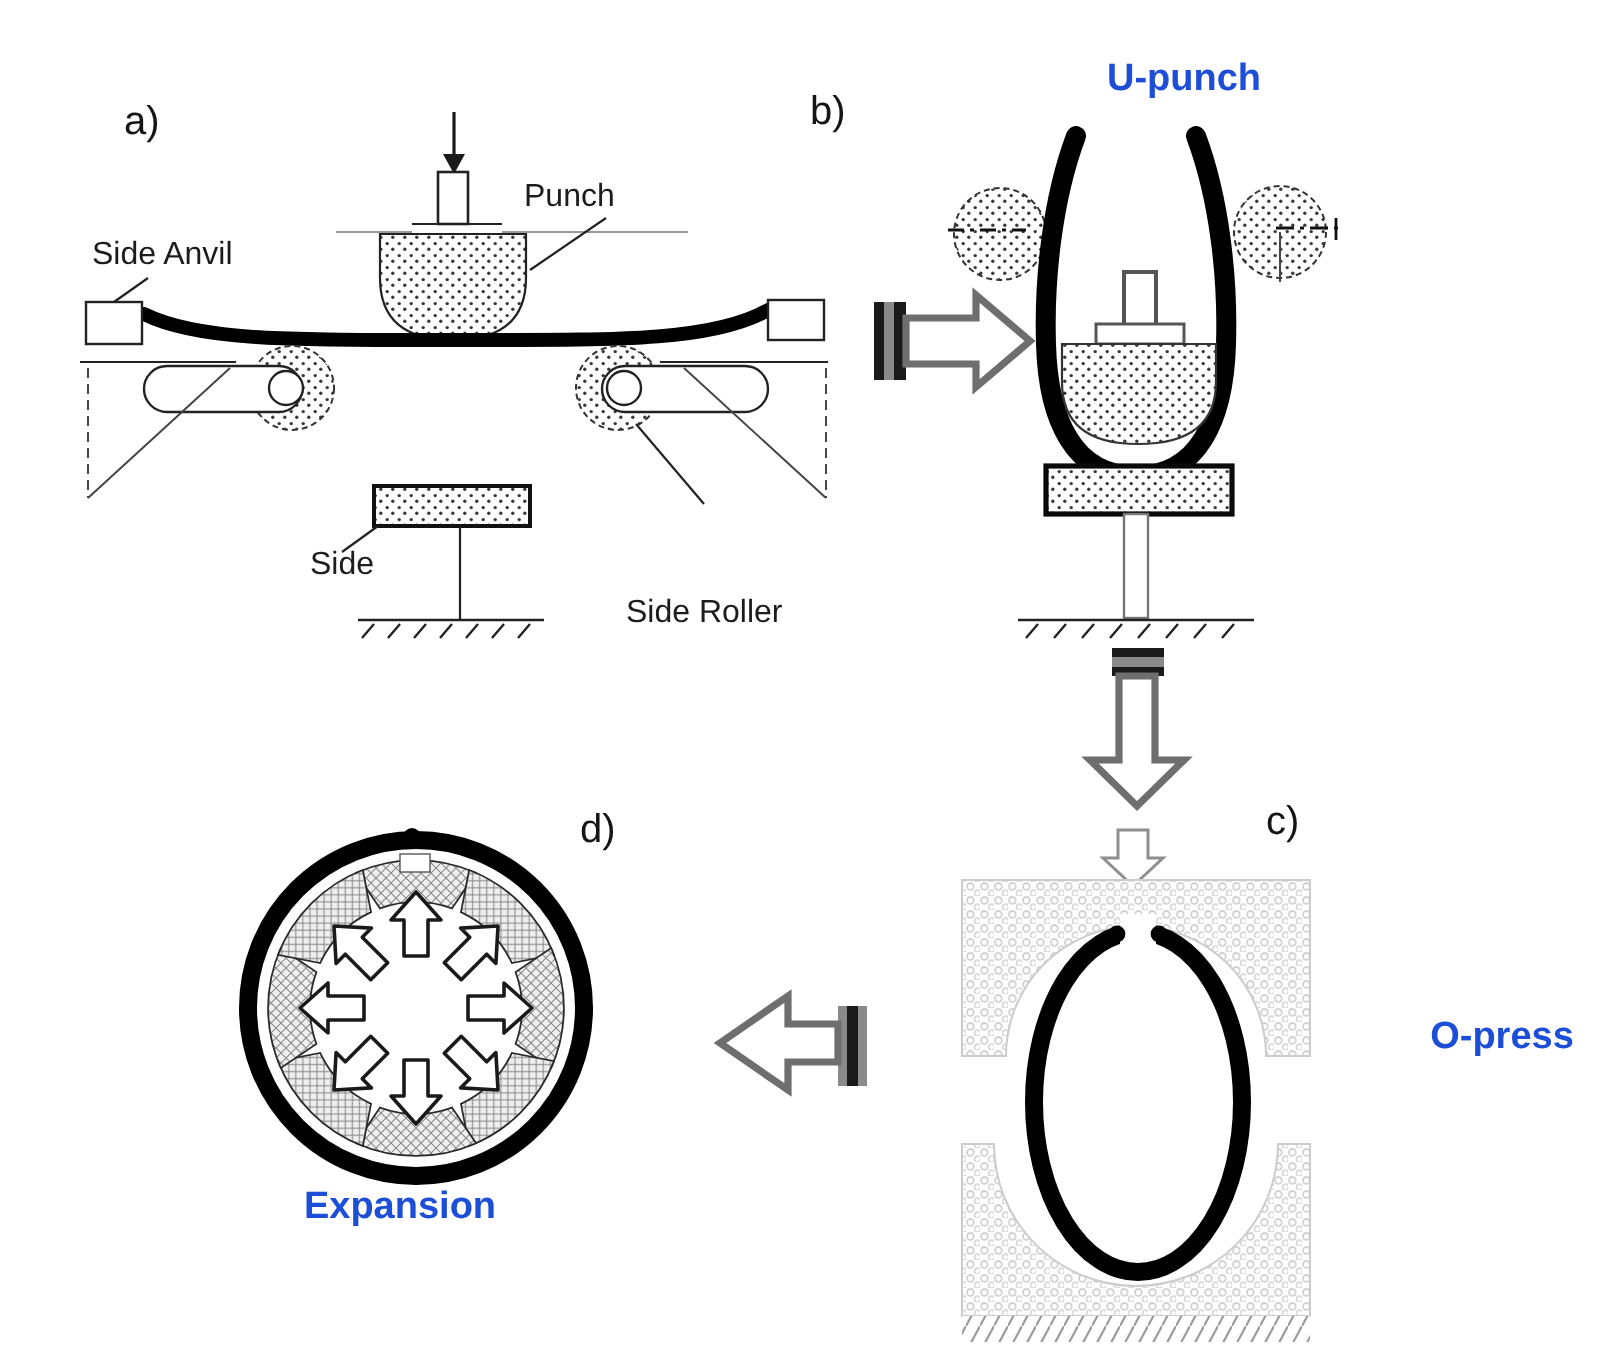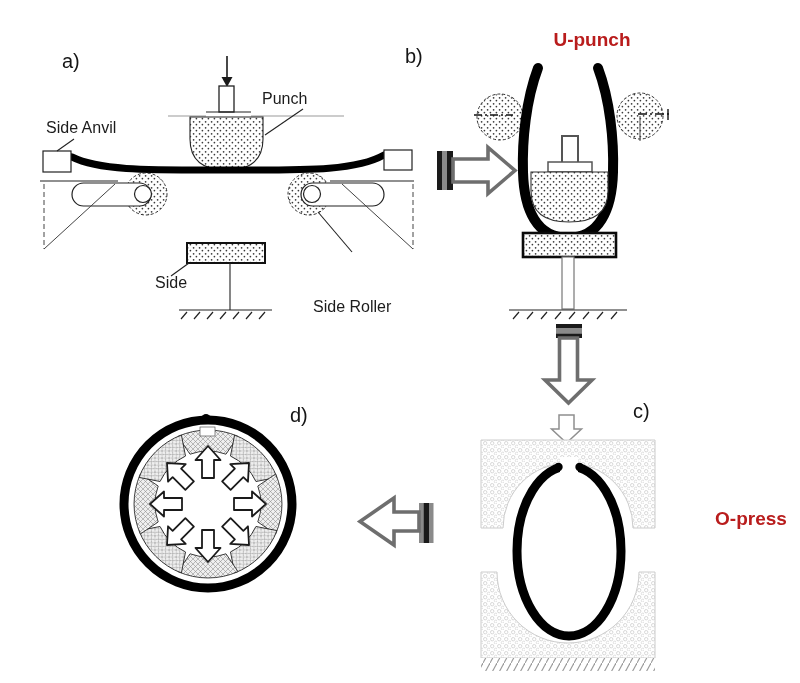--- a/index.html
+++ b/index.html
@@ -2,21 +2,21 @@
 <html><head>
 <meta charset="utf-8">
 <style>
   html,body{margin:0;padding:0;background:#ffffff;}
   #stage{position:relative;width:800px;height:683px;background:#ffffff;overflow:hidden;
          font-family:"Liberation Sans", sans-serif;color:#111111;}
   #art{position:absolute;left:0;top:0;}
   .lbl{position:absolute;white-space:nowrap;line-height:1.05;}
   .letter{font-size:20px;font-weight:400;color:#151515;}
   .anno{font-size:16px;font-weight:400;color:#1c1c1c;}
-  .title{font-size:19px;font-weight:700;color:#b91c1c;text-align:center;}
+  .title{font-size:19px;font-weight:700;color:#1d4ed8;text-align:center;}
   .subtitle{font-size:16px;font-weight:700;color:#0a0a0a;text-align:center;}
   .seg{fill:url(#xh);stroke:#2b2b2b;stroke-width:0.9;}
   .oarrow{fill:#ffffff;stroke:#1a1a1a;stroke-width:1.8;stroke-linejoin:round;}
   .thin{stroke:#222222;stroke-width:1.1;fill:none;}
   .ghost{stroke:#999999;stroke-width:1;fill:none;}
   .bigarrow{fill:#ffffff;stroke:#6e6e6e;stroke-width:3.6;stroke-linejoin:miter;}
 </style>
 </head>
 <body>
 
@@ -207,13 +207,14 @@
   <div class="lbl anno" style="left:313px;top:252px;margin-top:47px;">Side Roller</div>
   <div class="lbl anno" style="left:155px;top:275px;">Side</div>
 
   <div class="lbl letter" style="left:405px;top:46px;">b)</div>
   <div class="lbl title" style="left:511px;top:30px;width:162px;">U-punch</div>
 
   <div class="lbl letter" style="left:633px;top:401px;">c)</div>
   <div class="lbl title" style="left:690px;top:509px;width:122px;">O-press</div>
 
   <div class="lbl letter" style="left:290px;top:405px;">d)</div>
+  <div class="lbl title" style="left:118px;top:594px;width:164px;">Expansion</div>
 </div>
 
 </body></html>

